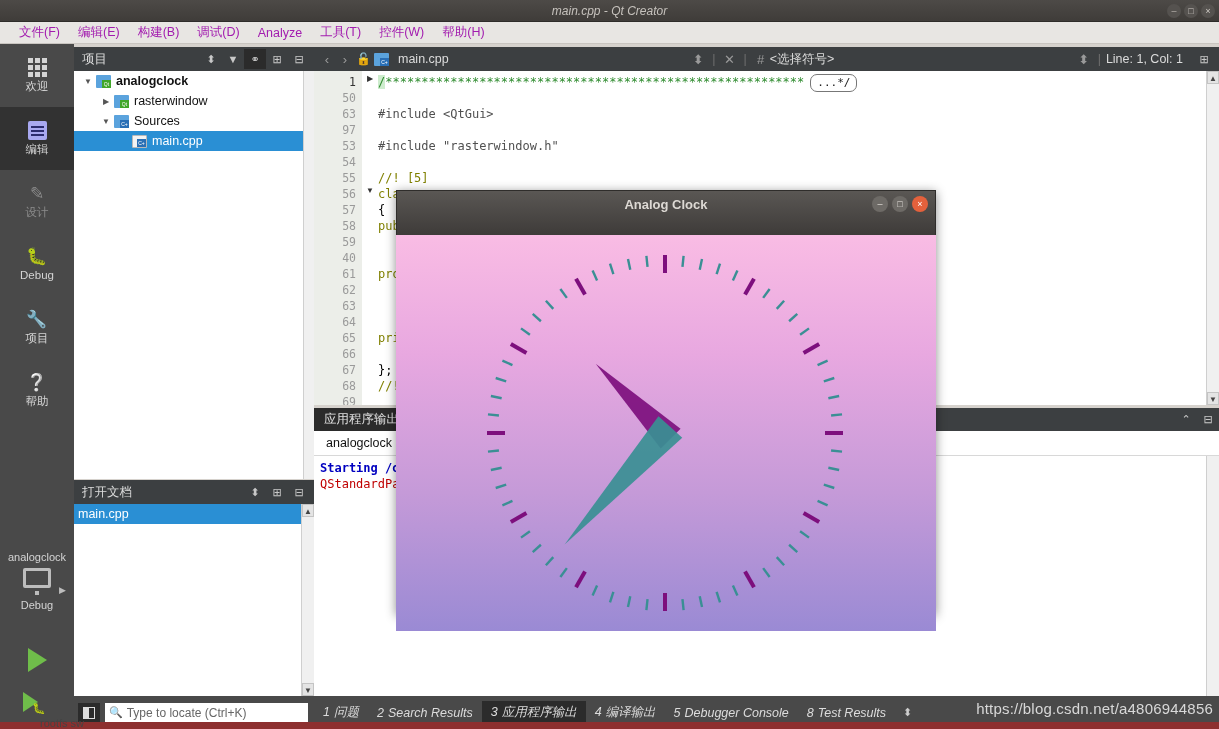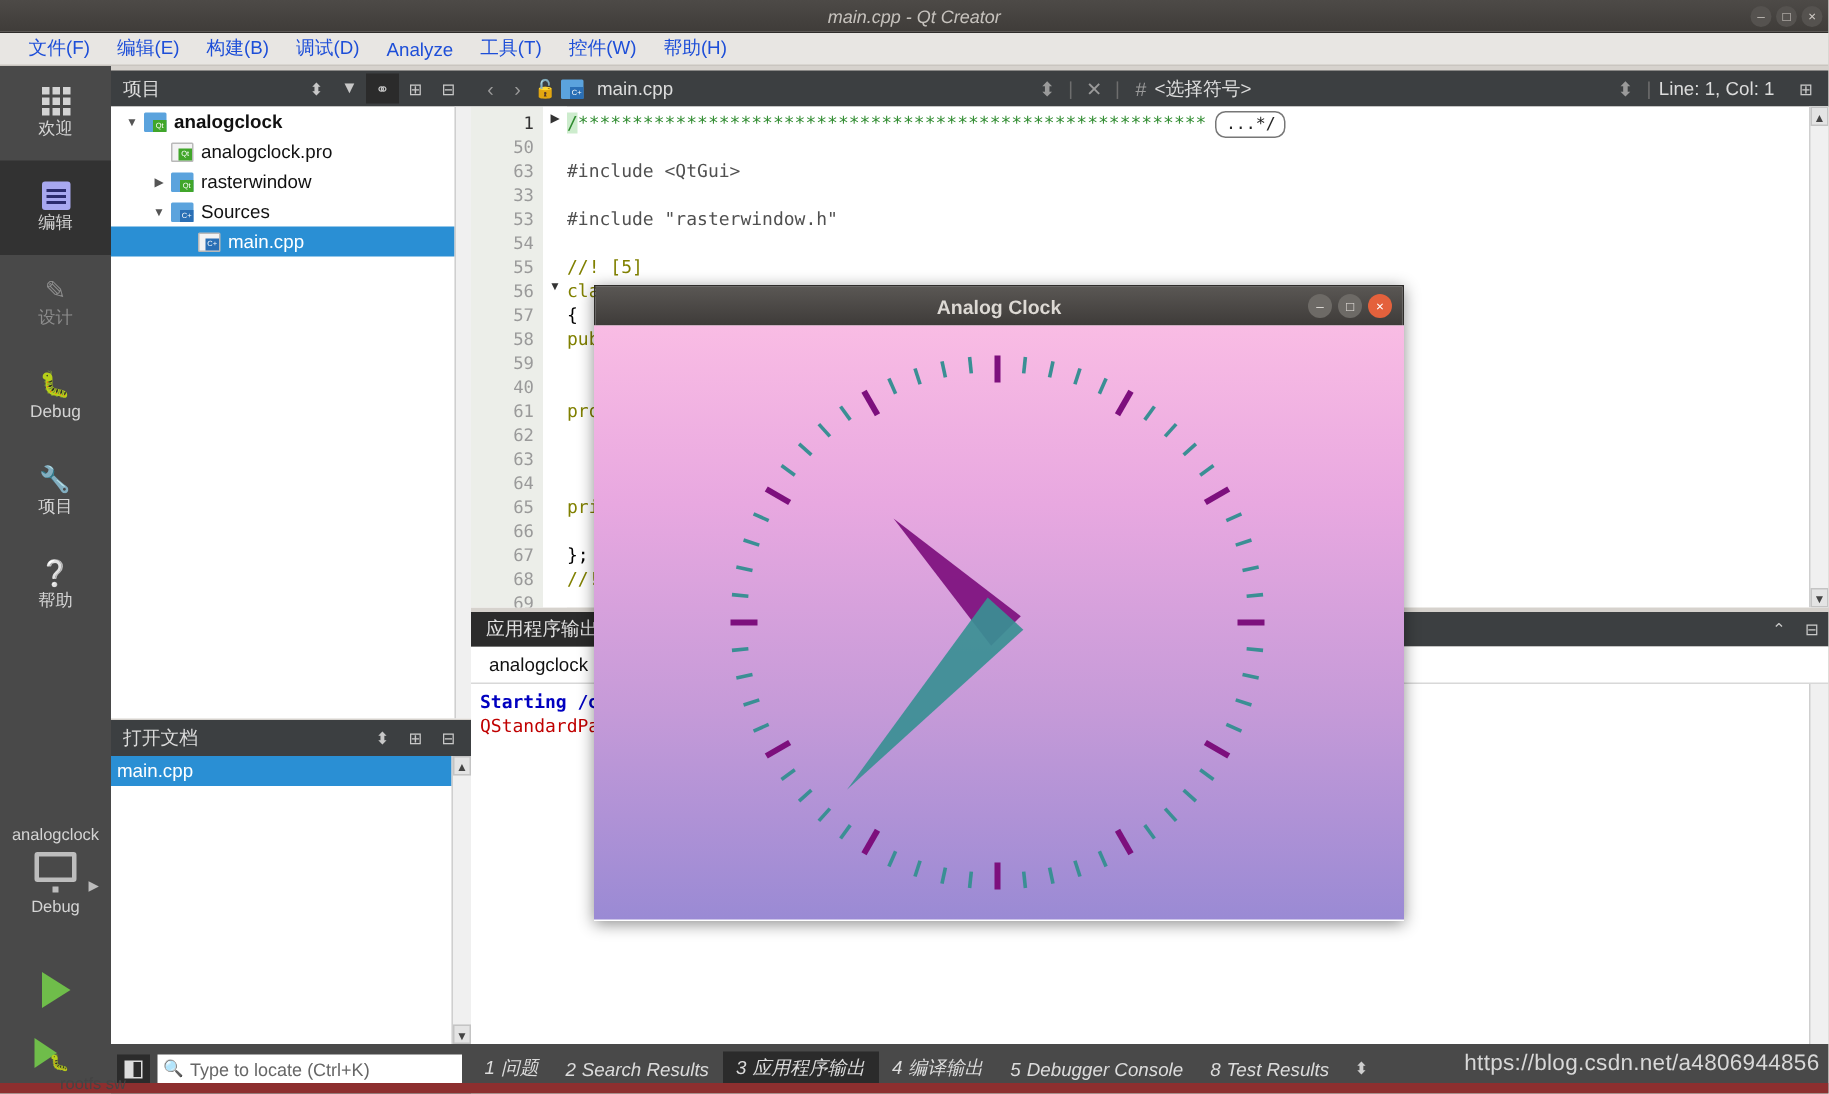--- a/index.html
+++ b/index.html
@@ -30,21 +30,21 @@
     font-size: 9px; line-height: 14px; text-align: center;
   }
 
   
   .menubar {
     position: absolute; left: 0; top: 22px; width: 1219px; height: 22px;
     background: #e8e6e3; display: flex; align-items: center;
     padding-left: 10px; border-bottom: 1px solid #c9c5c0;
   }
   .menuitem {
-    font-size: 12.5px; color: #1d4ed8; padding: 2px 9px; white-space: nowrap;
+    font-size: 12.5px; color: #a21caf; padding: 2px 9px; white-space: nowrap;
   }
 
   
   .modebar {
     position: absolute; left: 0; top: 44px; width: 74px; height: 685px;
     background: #494949;
   }
   .mode {
     width: 74px; height: 63px;
     display: flex; flex-direction: column; align-items: center; justify-content: center;
@@ -213,21 +213,21 @@
   }
   .bottomstrip { position: absolute; left: 0; top: 722px; width: 1219px; height: 7px; background: #8d2f2f; }
   .bottomtext { position: absolute; left: 40px; top: 717px; font-size: 11px; color: #444; }
 
   
   .clockwin {
     position: absolute; left: 396px; top: 190px; width: 540px; height: 424px;
     box-shadow: 0 2px 10px rgba(0,0,0,.45);
   }
   .clock-tb {
-    height: 27px; background: linear-gradient(#5a5754, #3e3b39);
+    height: 45px; background: linear-gradient(#5a5754, #3e3b39);
     border: 1px solid #2f2d2b; border-bottom: none;
     position: relative;
   }
   .clock-tb .ct {
     position: absolute; left: 0; right: 0; top: 0; height: 27px;
     line-height: 27px; text-align: center; color: #ddd9d4;
     font-size: 13px; font-weight: bold;
   }
   .clock-tb .btns { position: absolute; right: 7px; top: 5px; display: flex; gap: 4px; }
   .cbtn {
@@ -339,27 +339,20 @@
         </div>
     </div>
     <div class="tree">
       <div id="tree-rows">
           <div class="trow" style="padding-left: 6px;">
             <span class="tw">▼</span>
             <span class="ficon">
               <span class="tag">Qt</span>
             </span>
             <span style="font-weight:bold">analogclock</span>
-          </div>
-          <div class="trow" style="padding-left: 24px;">
-            <span class="tw"></span>
-            <span class="ficon doc">
-              <span class="tag">Qt</span>
-            </span>
-            <span style="">analogclock.pro</span>
           </div>
           <div class="trow" style="padding-left: 24px;">
             <span class="tw">▶</span>
             <span class="ficon">
               <span class="tag">Qt</span>
             </span>
             <span style="">rasterwindow</span>
           </div>
           <div class="trow" style="padding-left: 24px;">
             <span class="tw">▼</span>
@@ -420,21 +413,21 @@
       <div class="nav">⬍</div>
       <div class="sep">|</div>
       <div>Line: 1, Col: 1</div>
       <div class="ph-btn" style="margin-left:10px">⊞</div>
     </div>
     <div class="ed-body">
       <div class="gutter" id="gutter">
           <div class="gline" style="color: rgb(51, 51, 51);">1</div>
           <div class="gline">50</div>
           <div class="gline">63</div>
-          <div class="gline">33</div>
+          <div class="gline">97</div>
           <div class="gline">53</div>
           <div class="gline">54</div>
           <div class="gline">55</div>
           <div class="gline">56</div>
           <div class="gline">57</div>
           <div class="gline">58</div>
           <div class="gline">59</div>
           <div class="gline">40</div>
           <div class="gline">61</div>
           <div class="gline">62</div>

